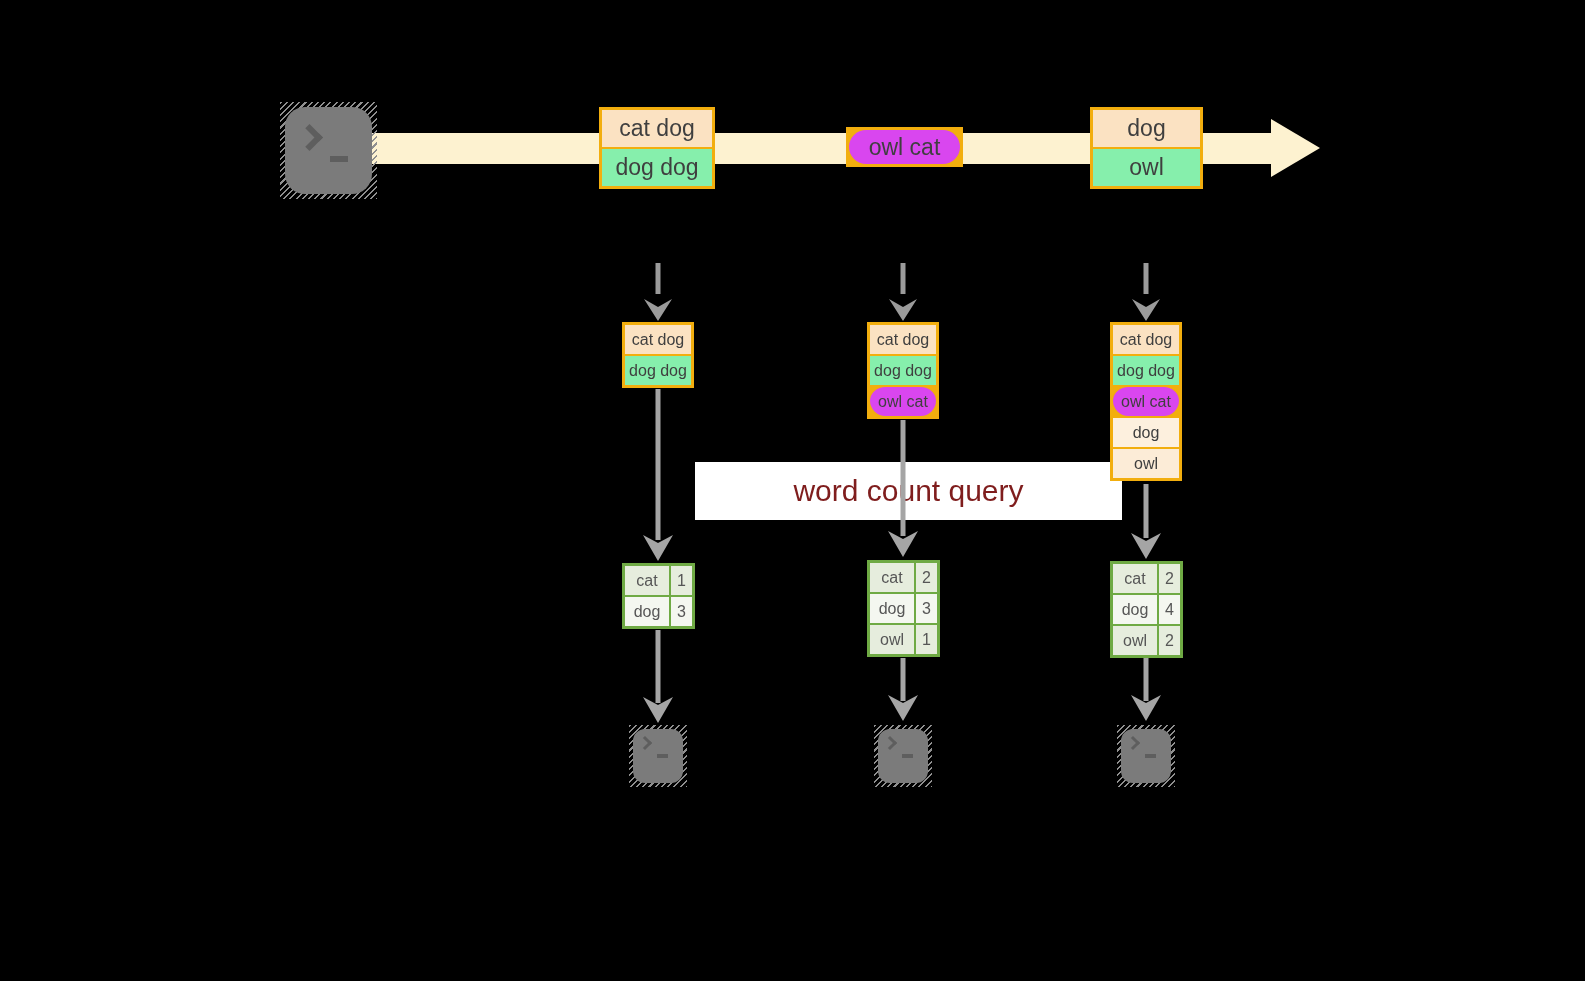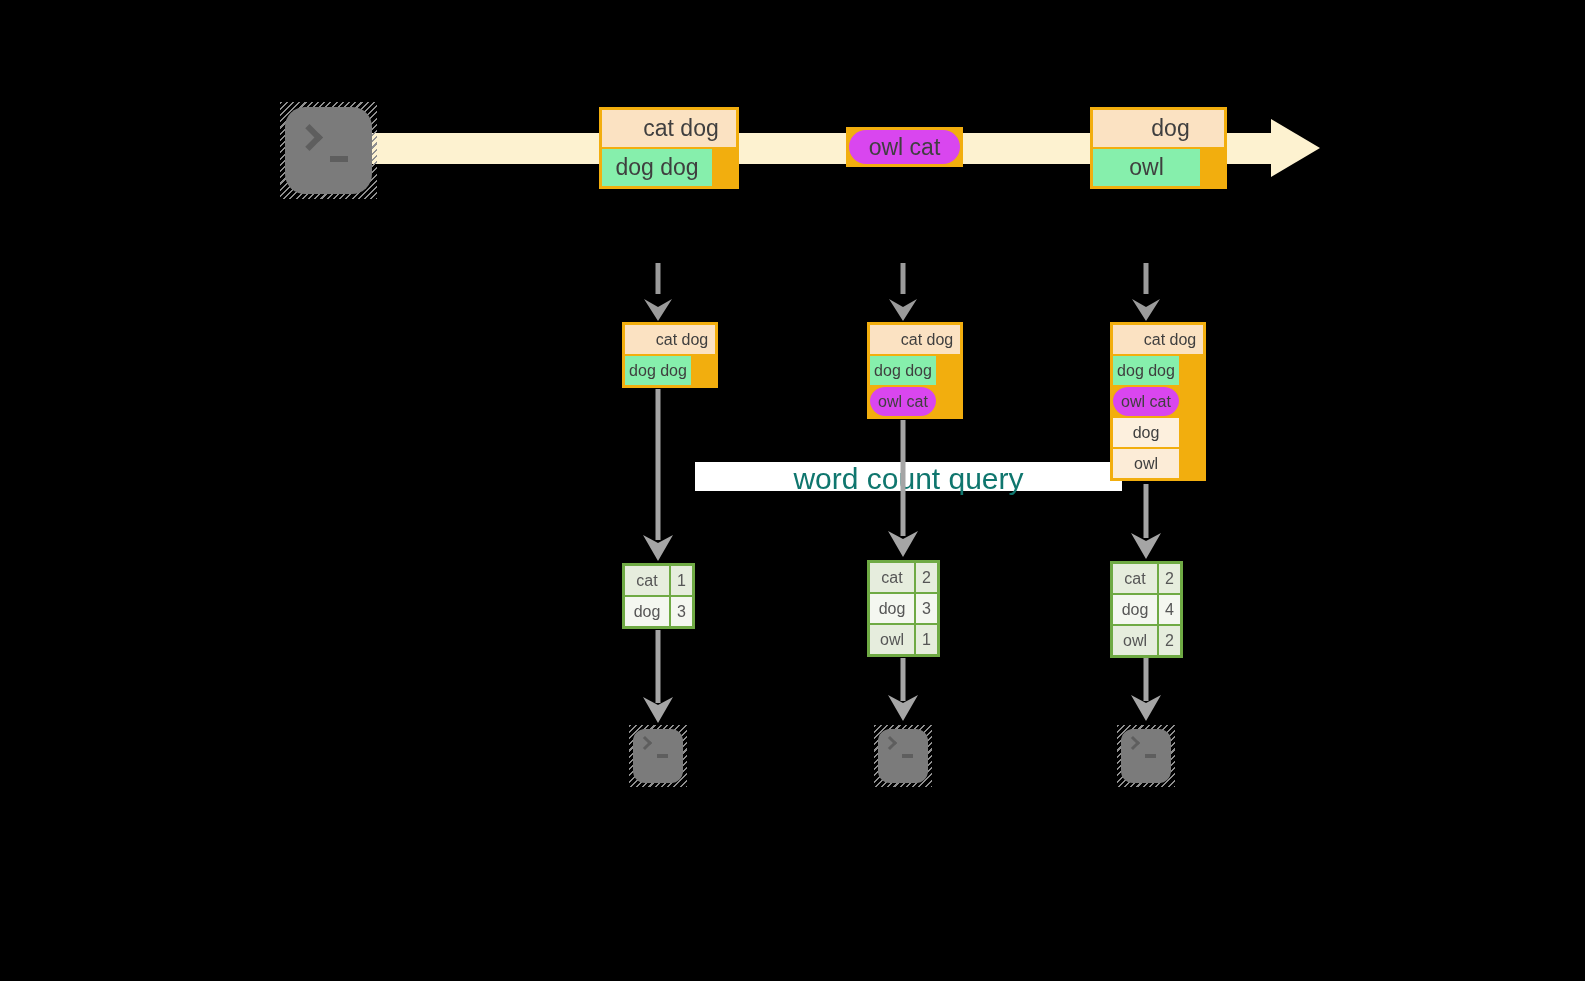--- a/index.html
+++ b/index.html
@@ -14,21 +14,21 @@
     border-left:49px solid #fdf2d0; border-top:29px solid transparent; border-bottom:29px solid transparent; z-index:1; }
 
   
   .rec { position:absolute; border:3px solid #f2ae0e; z-index:3; background:#f2ae0e; }
   .rec-row { height:37px; line-height:37px; text-align:center; font-size:23px; color:#3f3f3f; }
   .rec-row + .rec-row { border-top:2px solid #f2ae0e; }
   .rec-w1 .rec-row { width:110px; }
   .rec-w2 .rec-row { width:111px; height:34px; line-height:34px; }
   .rec-w3 .rec-row { width:107px; }
 
-  .tone-dark   { background:#fbe2c2;padding-left:24px; }
+  .tone-dark   { background:#fbe2c2; }
   .tone-light  { background:#86efac; }
   .tone-mid    { background:#d946ef;border-radius:17px; }
   .tone-light2 { background:#fdf0de; }
   .tone-mid2   { background:#fcecd7; }
 
   
   .stack { position:absolute; border:3px solid #f2ae0e; z-index:3; background:#f2ae0e; }
   .stack-row { width:66px; height:29px; line-height:29px; text-align:center; font-size:16px; color:#3f3f3f; }
   .stack-row + .stack-row { border-top:2px solid #f2ae0e; }
 
@@ -36,22 +36,22 @@
   .ctable { position:absolute; border:3px solid #6faa44; z-index:3; background:#6faa44; }
   .crow { display:flex; width:67px; height:29px; }
   .crow + .crow { border-top:2px solid #6faa44; }
   .cword { width:44px; border-right:2px solid #6faa44; }
   .cword, .ccount { line-height:29px; text-align:center; font-size:16px; color:#565656; }
   .ccount { flex:1; }
   .g-odd  .cword, .g-odd  .ccount { background:#e6eddd; }
   .g-even .cword, .g-even .ccount { background:#f4f7f0; }
 
   
-  .banner { position:absolute; left:695px; top:462px; width:427px; height:29px; background:#ffffff; z-index:1;
-    display:flex; justify-content:center; font-size:30px; color:#0f766e; }
+  .banner { position:absolute; left:695px; top:462px; width:427px; height:58px; background:#ffffff; z-index:1;
+    display:flex; align-items:center; justify-content:center; font-size:30px; color:#7f1d1d; }
 
   
   .arrows { position:absolute; left:0; top:0; z-index:2; pointer-events:none; }
 
   
   .term { position:absolute; z-index:3; }
   .term-hatch { position:absolute; inset:0;
     background:repeating-linear-gradient(135deg, #8f8f8f 0 1.5px, transparent 1.5px 4.4px); }
   .term-body { position:absolute; background:#7b7b7b; }
   .term-lg { left:280px; top:102px; width:97px; height:97px; }

